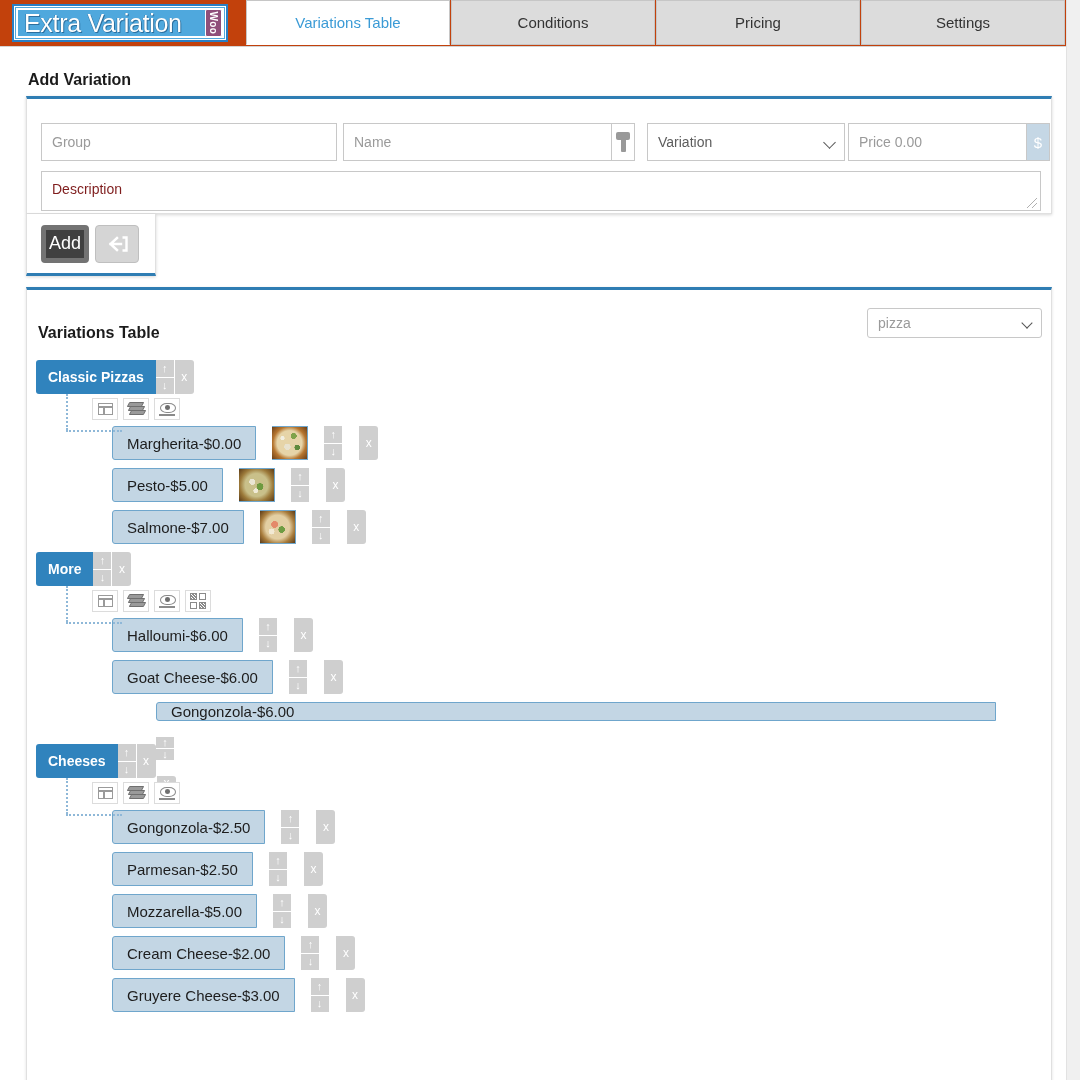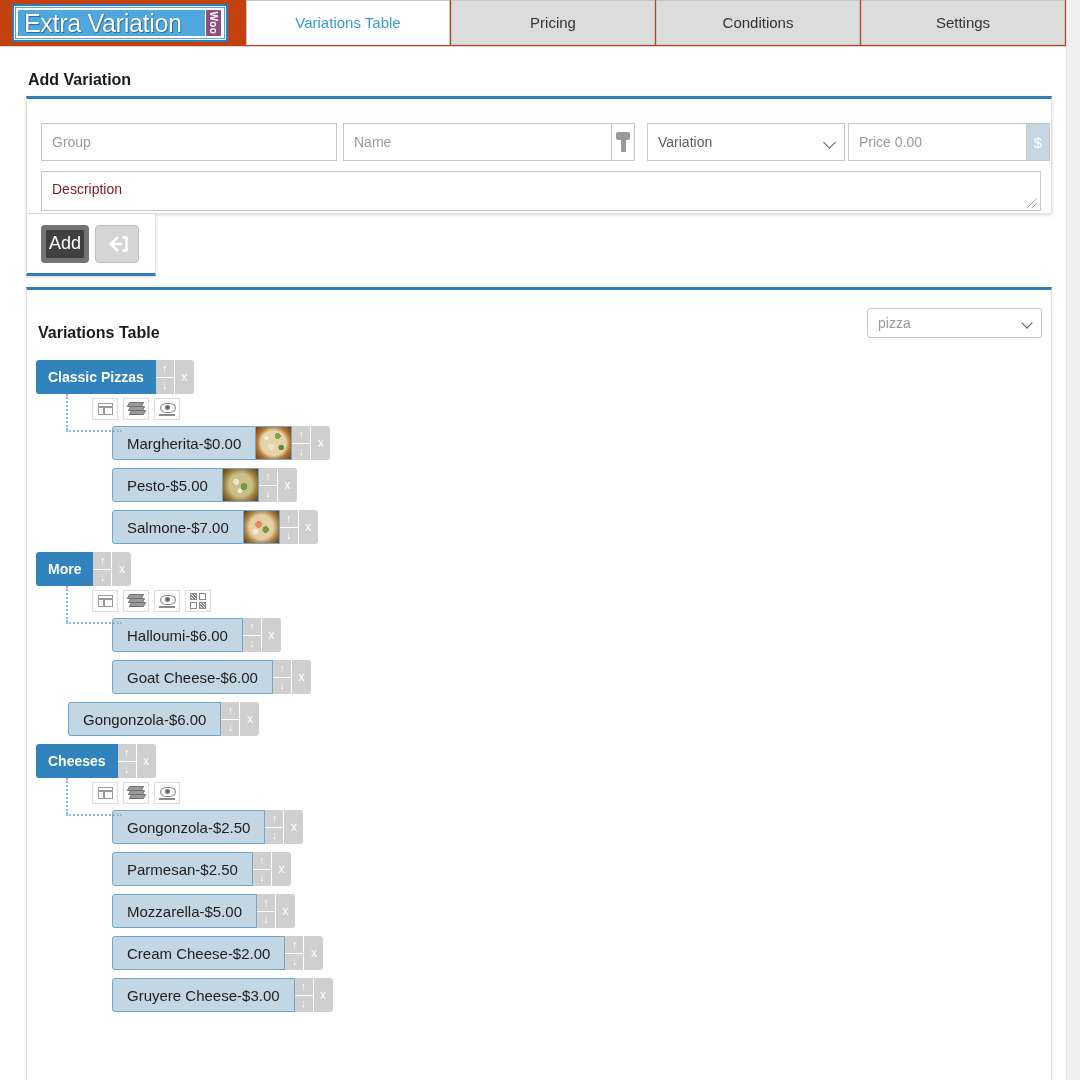--- a/index.html
+++ b/index.html
@@ -210,21 +210,21 @@
   }
 
   .dotted-v {
     position: absolute; border-left: 2px dotted #8fb8d8; width: 0;
   }
   .dotted-h {
     position: absolute; border-top: 2px dotted #8fb8d8; height: 0;
   }
 
   .items { margin-top: 6px; }
-  .item-row { display: flex; align-items: stretch; height: 34px; margin-bottom: 8px; }
+  .item-row { display: flex; align-items: stretch; height: 34px; margin-bottom: 8px; gap: 16px; }
   .item-chip {
     background: #c3d6e4; border: 1px solid #6fa6cc; color: #1d1d1d; font-size: 15px;
     display: flex; align-items: center; padding: 0 14px; height: 34px;
     border-radius: 3px 0 0 3px; white-space: nowrap;
   }
   .thumb {
     width: 36px; height: 34px; border: 1px solid #6fa6cc; border-left: none;
     background-size: cover; background-position: center;
   }
   .th-margherita {
@@ -264,24 +264,24 @@
       </div>
       <div class="woo-badge">
         <span>Woo</span>
       </div>
     </div>
     <div class="tabs">
       <div class="tab active">
         <span>Variations Table</span>
       </div>
       <div class="tab">
+        <span>Conditions</span>
+      </div>
+      <div class="tab">
         <span>Pricing</span>
-      </div>
-      <div class="tab">
-        <span>Conditions</span>
       </div>
       <div class="tab">
         <span>Settings</span>
       </div>
     </div>
   </div>
   <div class="topbar-underline"></div>
 
   <div class="section-title" id="add-variation-title">Add Variation</div>
 
@@ -437,21 +437,21 @@
             <div class="x-btn">x</div>
           </div>
           <div class="item-row" style="margin-left: 76px;">
             <div class="item-chip">Goat Cheese-$6.00</div>
             <div class="arrows">
               <div class="arrow-btn up">↑</div>
               <div class="arrow-btn">↓</div>
             </div>
             <div class="x-btn">x</div>
           </div>
-          <div class="item-row" style="margin-left: 32px;">
+          <div class="item-row" style="margin-left: 120px; flex-direction: column;">
             <div class="item-chip">Gongonzola-$6.00</div>
             <div class="arrows">
               <div class="arrow-btn up">↑</div>
               <div class="arrow-btn">↓</div>
             </div>
             <div class="x-btn">x</div>
           </div>
         </div>
       </div>
       <div class="group-block">

